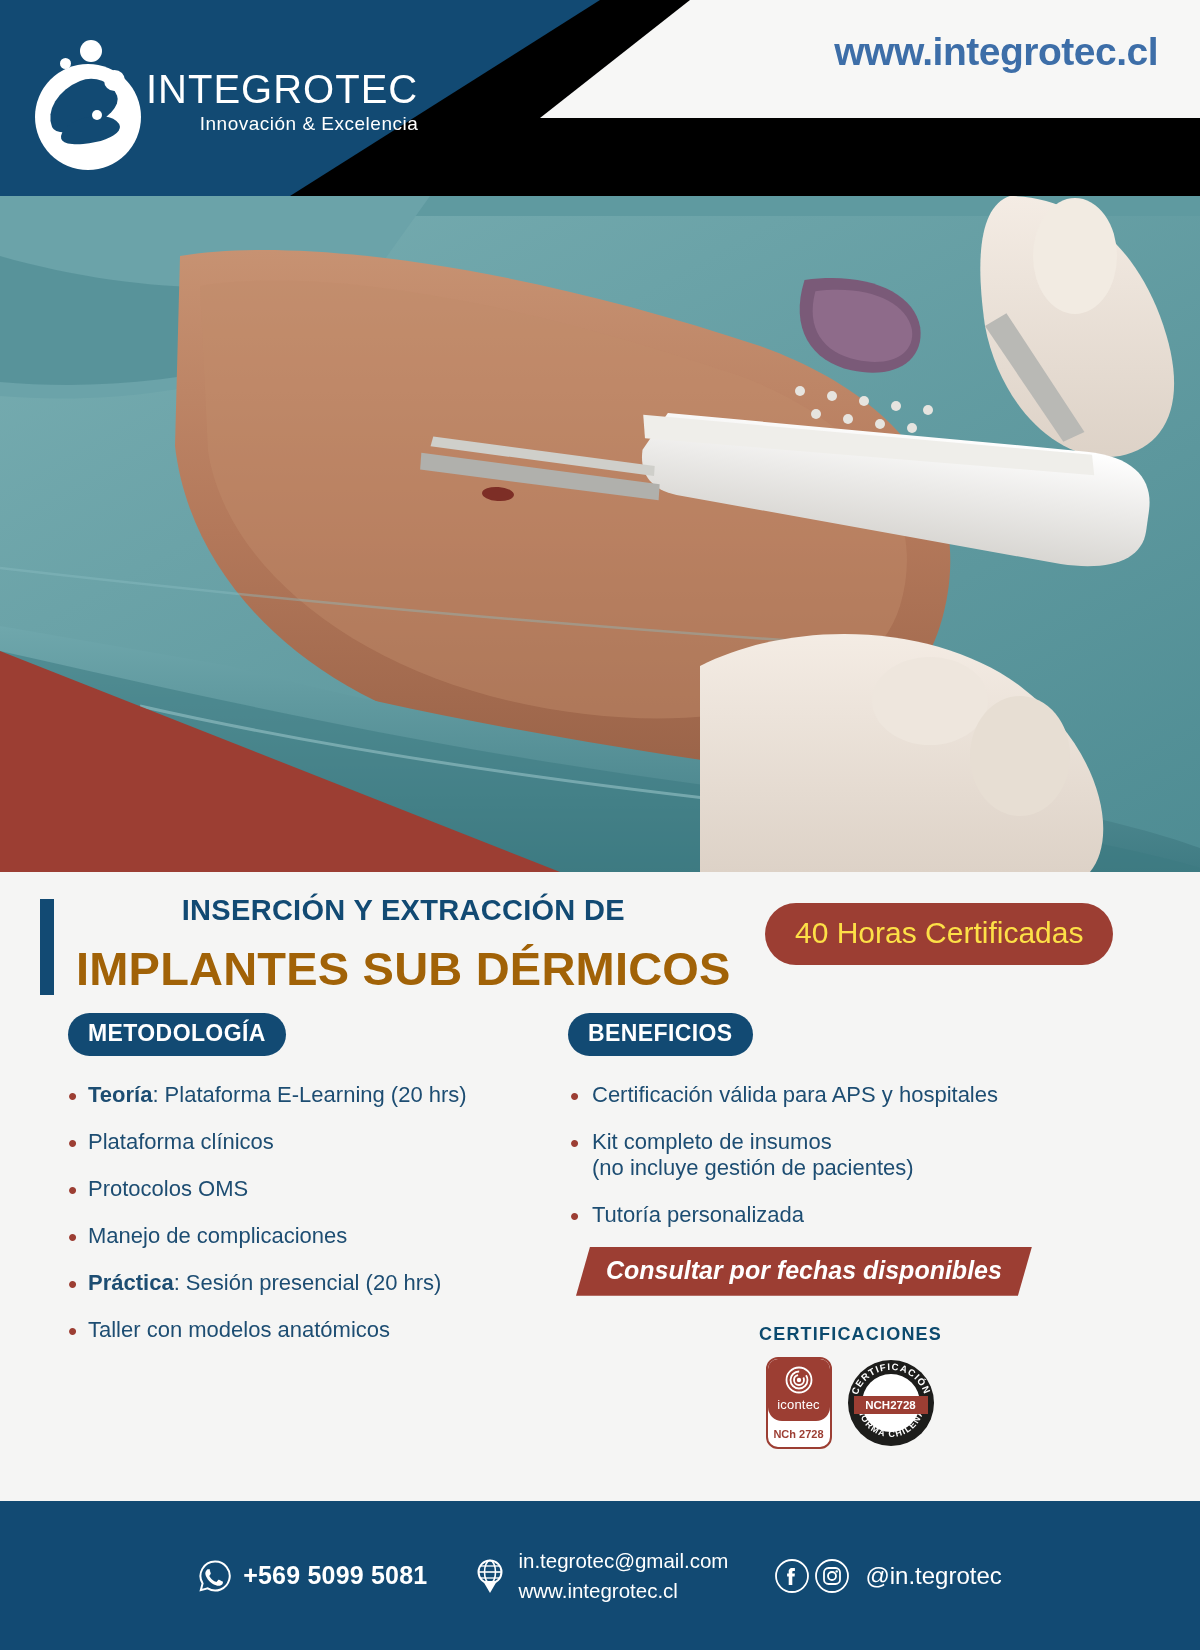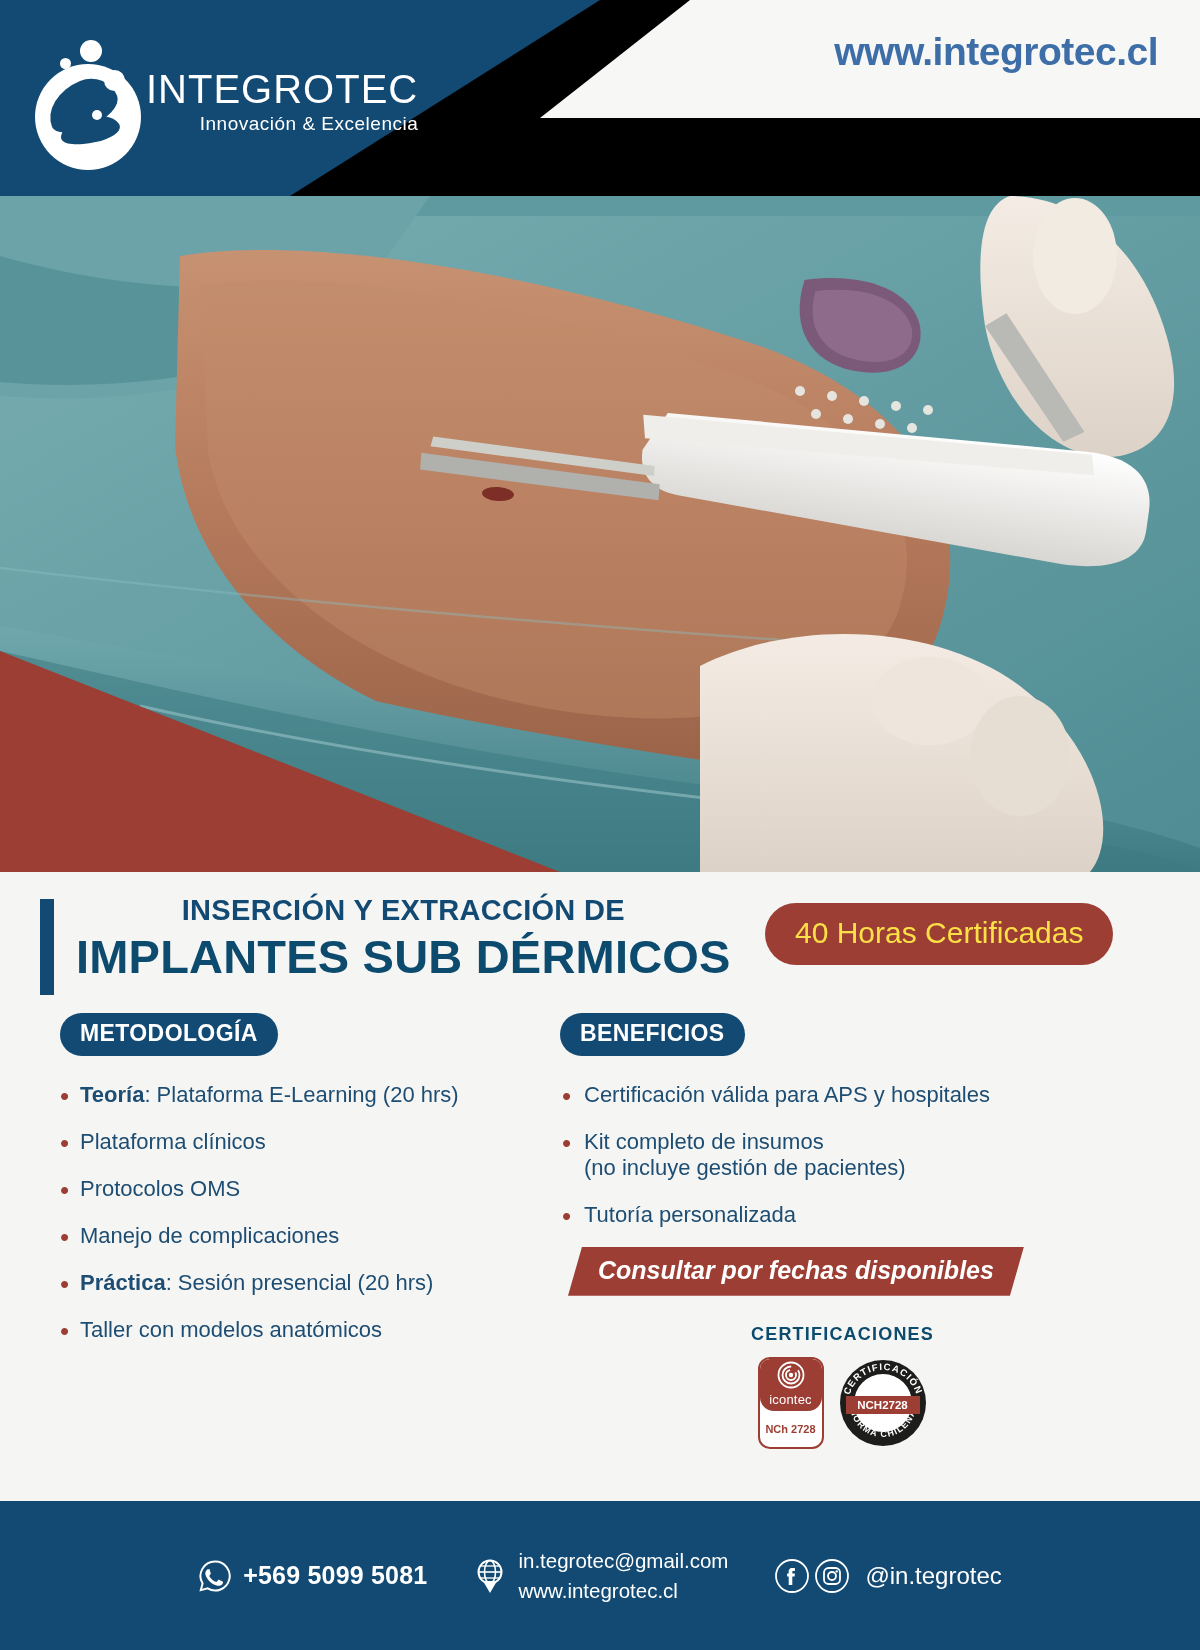--- a/index.html
+++ b/index.html
@@ -105,37 +105,38 @@
     display: flex; gap: 22px; align-items: flex-start;
   }
   .title-bar {
     width: 14px; height: 96px; background: #124a73; margin-top: 4px;
   }
   .title-sub {
     font-size: 29px; font-weight: bold; color: #124a73;
     letter-spacing: 0.3px; line-height: 1.1; text-align: center;
   }
   .title-main {
-    font-size: 47px; font-weight: bold; color: #0c4a6e;
-    letter-spacing: 0.2px; line-height: 1.1; margin-top: 4px;
+    font-size: 47px; font-weight: bold; color: #a16207;
+    letter-spacing: 0.2px; line-height: 1.1; margin-top: 16px;
   }
   .hours-pill {
     position: absolute; top: 903px; left: 765px;
     background: #9c3e33; color: #fde047;
     font-size: 30px; font-weight: 400;
     padding: 13px 30px 15px 30px;
     border-radius: 34px;
     white-space: nowrap;
   }
 
   
   .cols {
     position: absolute; top: 1013px; left: 0;
     width: 1200px;
     display: flex;
+    padding-left: 8px;
   }
   .col-left  { width: 545px; padding-left: 60px; }
   .col-right { width: 600px; padding-left: 15px; }
 
   .section-pill {
     display: inline-block;
     background: #124a73; color: #ffffff;
     font-size: 23px; font-weight: bold;
     letter-spacing: 0.4px;
     padding: 7px 20px 9px 20px;
@@ -200,21 +201,21 @@
     flex: 1;
     display: flex; flex-direction: column;
     align-items: center; justify-content: center;
     border-radius: 9px 9px 14px 14px;
     padding-bottom: 3px;
   }
   .badge-icontec-name {
     font-size: 13px; letter-spacing: 0.2px; margin-top: 2px;
   }
   .badge-icontec-bot {
-    height: 36px; display: flex; align-items: center; justify-content: center;
+    height: 26px; display: flex; align-items: center; justify-content: center;
     font-size: 11px; font-weight: bold; color: #9c3e33;
   }
   .badge-seal {
     position: relative; width: 90px; height: 90px;
   }
   .seal-nch {
     position: absolute; left: 8px; top: 38px;
     width: 74px; height: 18px;
     background: #9c3e33; color: #fff;
     font-size: 11.5px; font-weight: bold;

